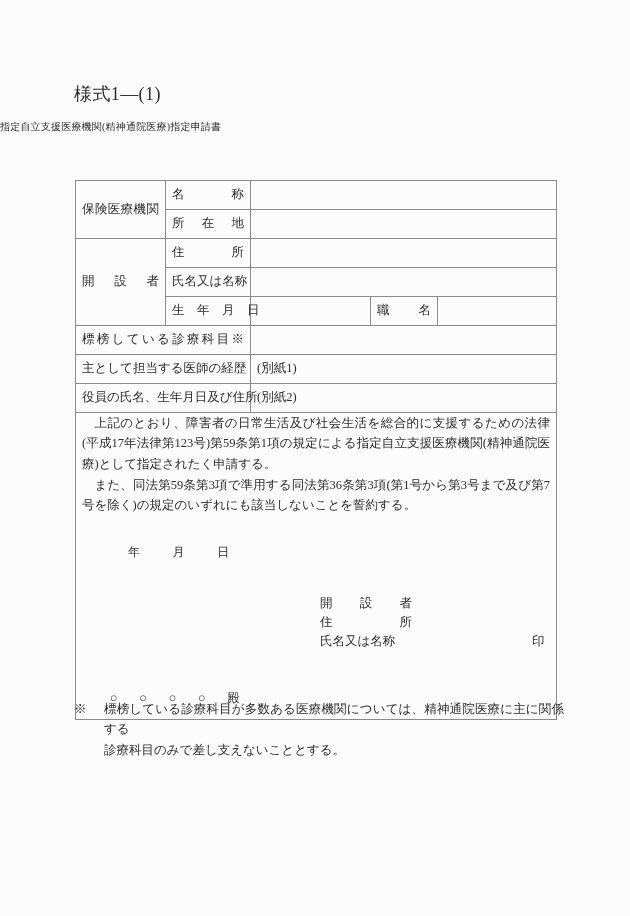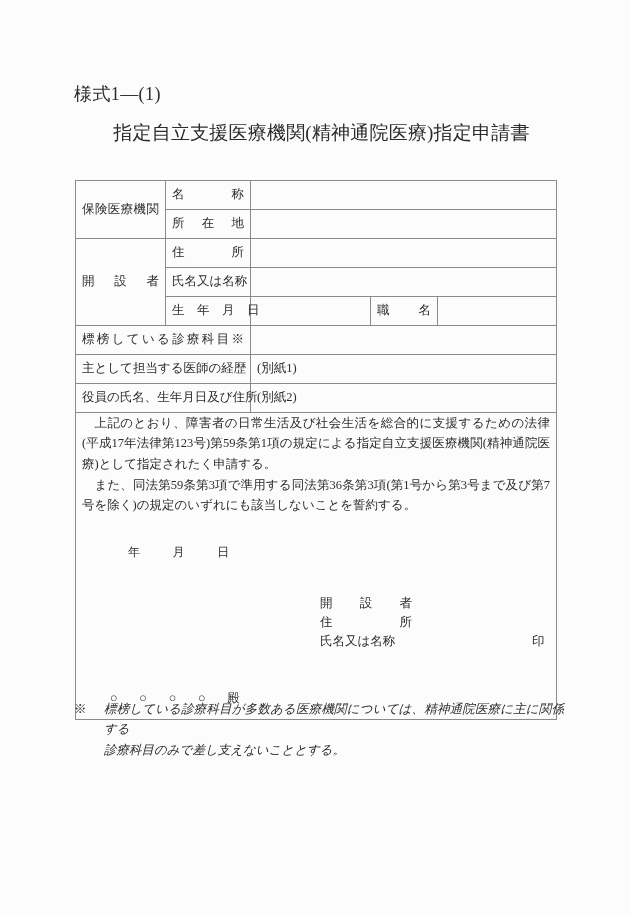--- a/index.html
+++ b/index.html
@@ -29,25 +29,24 @@
     left: 74px;
     top: 82px;
     font-size: 18px;
     letter-spacing: 0.4px;
     white-space: nowrap;
   }
 
   
   .doc-title {
     position: absolute;
-    left: 13px;
+    left: 0;
     right: 0;
     top: 120px;
-    text-align: center;
-    font-size: 19px;
+    font-size: 10px;
     letter-spacing: 0.2px;
     white-space: nowrap;
   }
   .doc-subtitle {
     position: absolute;
     left: 0;
     right: 0;
     top: 143px;
     text-align: center;
     font-size: 13.5px;
@@ -178,21 +177,20 @@
     display: flex;
     align-items: flex-start;
   }
   .footnote-mark {
     flex: 0 0 auto;
     width: 30px;
   }
   .footnote-text {
     flex: 1 1 auto;
     text-align: justify;
-    font-style: italic;
   }
   .footnote-text .cont {
     display: block;
   }
 </style>
 </head>
 <body>
 
 <div class="page">
 

